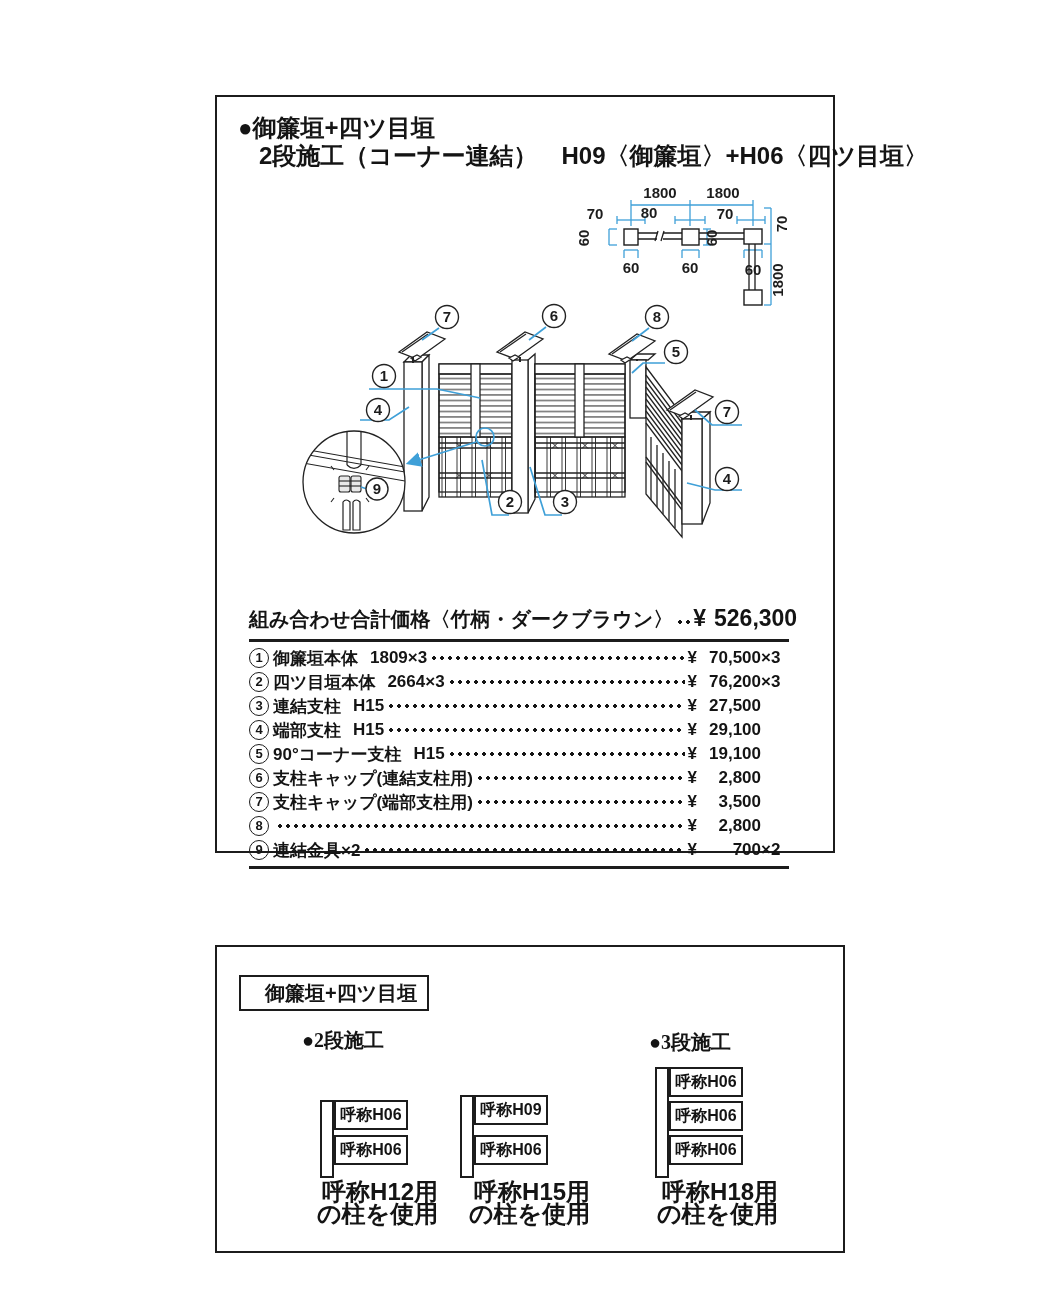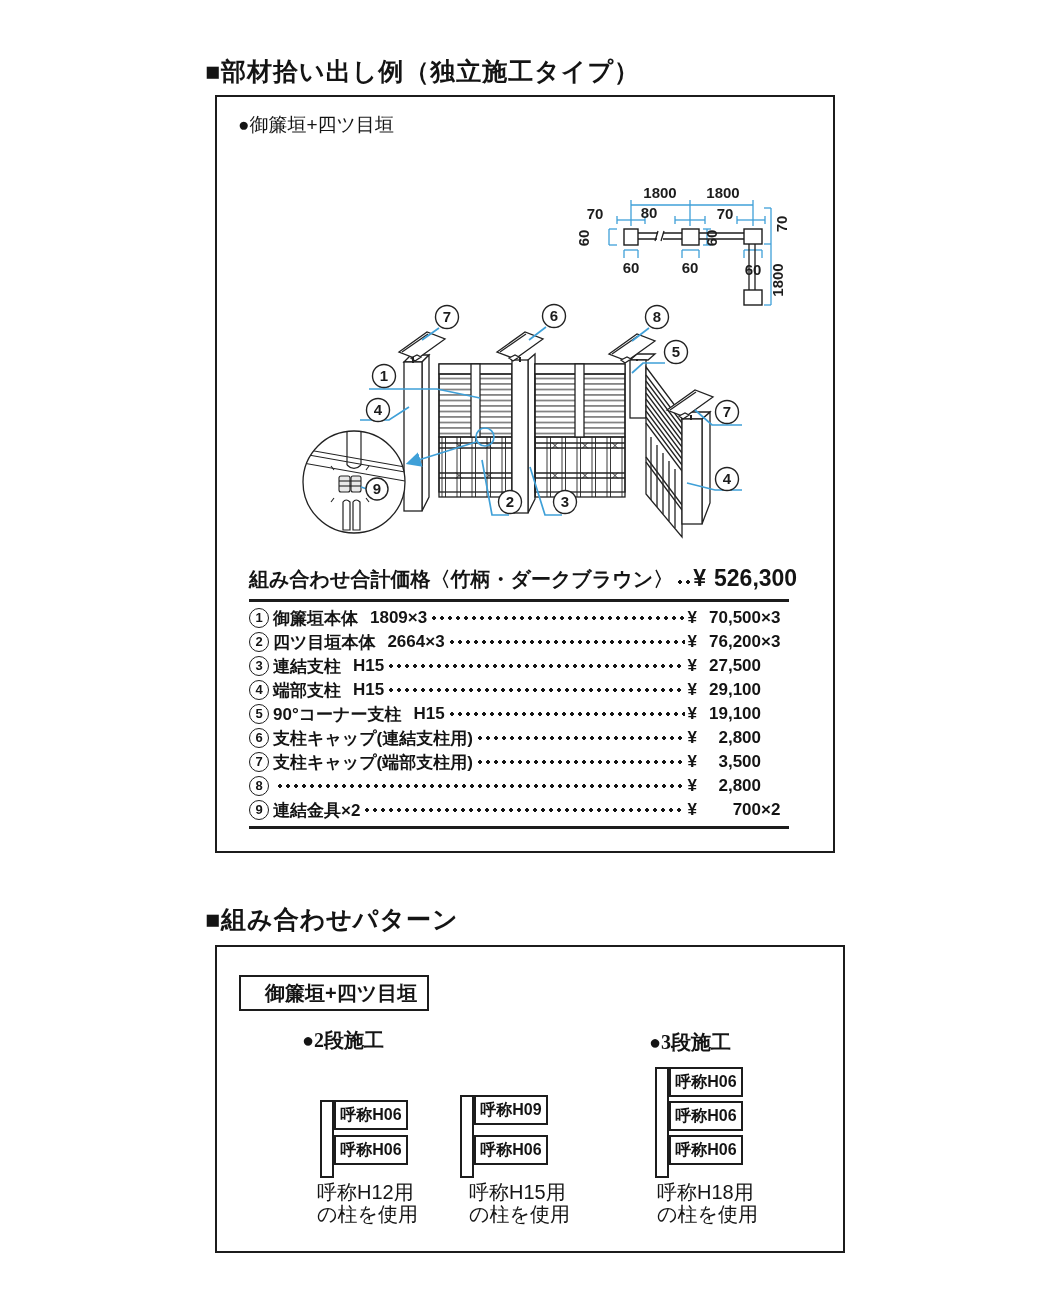--- a/index.html
+++ b/index.html
@@ -1,23 +1,23 @@
 <!DOCTYPE html>
 <html><head>
 <meta charset="utf-8">
 <style>
   html,body{margin:0;padding:0;background:#fff;}
   body{font-family:"Liberation Sans","DejaVu Sans",sans-serif;color:#141414;}
   .page{position:relative;width:1060px;height:1316px;background:#fff;overflow:hidden;}
   .abs{position:absolute;}
   .sec-title{font-size:25px;font-weight:700;letter-spacing:1px;white-space:nowrap;}
   .frame{border:2px solid #1c1c1c;background:#fff;}
-  .sub{font-size:19px;font-weight:400;white-space:nowrap;}
+  .sub{font-size:24px;font-weight:700;white-space:nowrap;}
   
-  .pricebox{width:540px;}
+  .pricebox{width:540px;margin-top:40px;}
   .ptotal{display:flex;align-items:baseline;height:34px;}
   .ptotal .tlabel{font-size:20px;font-weight:700;white-space:nowrap;}
   .ptotal .tamt{font-size:23px;font-weight:700;white-space:nowrap;}
   .thick{border-top:3px solid #1c1c1c;height:0;}
   .prow{display:flex;align-items:center;height:24px;font-size:17px;font-weight:600;}
   .cnum{flex:none;width:18px;height:18px;border:1.5px solid #1c1c1c;border-radius:50%;
         font-size:13px;line-height:18px;text-align:center;margin-right:4px;font-weight:600;}
   .plabel{white-space:nowrap;}
   .pspec{white-space:nowrap;margin-left:12px;}
   .dots{flex:1;min-width:14px;margin:0 3px;align-self:center;height:8px;
@@ -26,33 +26,33 @@
   .yen{flex:none;font-weight:700;}
   .amt{flex:none;width:64px;text-align:right;font-weight:700;}
   .sfx{flex:none;width:28px;text-align:left;font-weight:700;}
   
   .combo-label{border:2px solid #1c1c1c;font-size:20px;font-weight:700;
                display:flex;align-items:center;padding-left:24px;background:#fff;white-space:nowrap;}
   .phead{font-size:20px;font-weight:700;white-space:nowrap;font-family:Liberation Serif, serif;}
   .pbar{border:2px solid #1c1c1c;background:#fff;width:10px;}
   .pbox{border:2px solid #1c1c1c;background:#fff;width:70px;height:26px;
         font-size:16px;font-weight:700;display:flex;align-items:center;justify-content:center;white-space:nowrap;}
-  .pcap{font-size:20px;font-weight:400;line-height:22px;white-space:nowrap;}
+  .pcap{font-size:24px;font-weight:700;line-height:22px;white-space:nowrap;text-align:right;}
   svg text{font-family:"Liberation Sans","DejaVu Sans",sans-serif;fill:#1c1c1c;font-weight:600;}
 </style>
 </head>
 <body>
 
 <div class="page">
 
-  <div class="abs sec-title" style="left:205px;top:55px;">■部材拾い出し例（独立施工タイプ）</div>
 
   <div class="abs frame" style="left:215px;top:95px;width:616px;height:754px;">
 
     <div class="abs sub" style="left:21px;top:15px;">●御簾垣+四ツ目垣</div>
+    <div class="abs sub" style="left:42px;top:43px;">2段施工（コーナー連結）　H09〈御簾垣〉+H06〈四ツ目垣〉</div>
 
     <svg class="abs" style="left:348px;top:75px;" width="252" height="148" viewBox="0 0 252 148">
       <g stroke="#3FA0D8" stroke-width="1.3" fill="none">
         <line x1="66" y1="33" x2="188" y2="33"></line>
         <line x1="66" y1="28" x2="66" y2="54"></line>
           <line x1="125" y1="28" x2="125" y2="54"></line>
           <line x1="188" y1="28" x2="188" y2="54"></line>
         <polyline points="52,44 52,52"></polyline>
           <polyline points="80,44 80,52"></polyline>
         <polyline points="110,44 110,52"></polyline>
@@ -390,21 +390,20 @@
         <span class="plabel">連結金具×2</span>
         <span class="dots"></span>
         <span class="yen">¥</span>
         <span class="amt">700</span>
         <span class="sfx">×2</span>
       </div>
       <div class="thick" style="margin-top:4px;"></div>
     </div>
   </div>
 
-  <div class="abs sec-title" style="left:205px;top:903px;">■組み合わせパターン</div>
 
   <div class="abs frame" style="left:215px;top:945px;width:626px;height:304px;">
 
     <div class="abs combo-label" style="left:22px;top:28px;width:162px;height:32px;">御簾垣+四ツ目垣</div>
 
     <div class="abs phead" style="left:85px;top:80px;">●2段施工</div>
     <div class="abs phead" style="left:432px;top:82px;">●3段施工</div>
 
     <div class="abs">
       <div class="abs pbar" style="left:103px;top:153px;height:74px;"></div>

